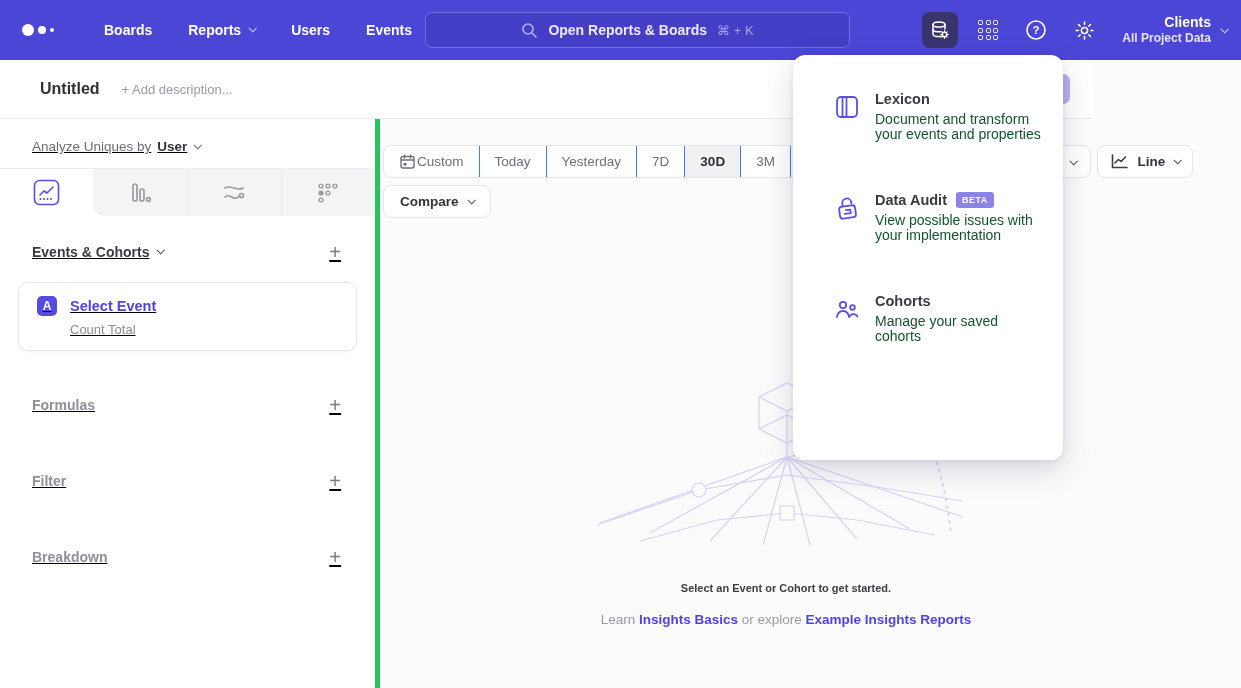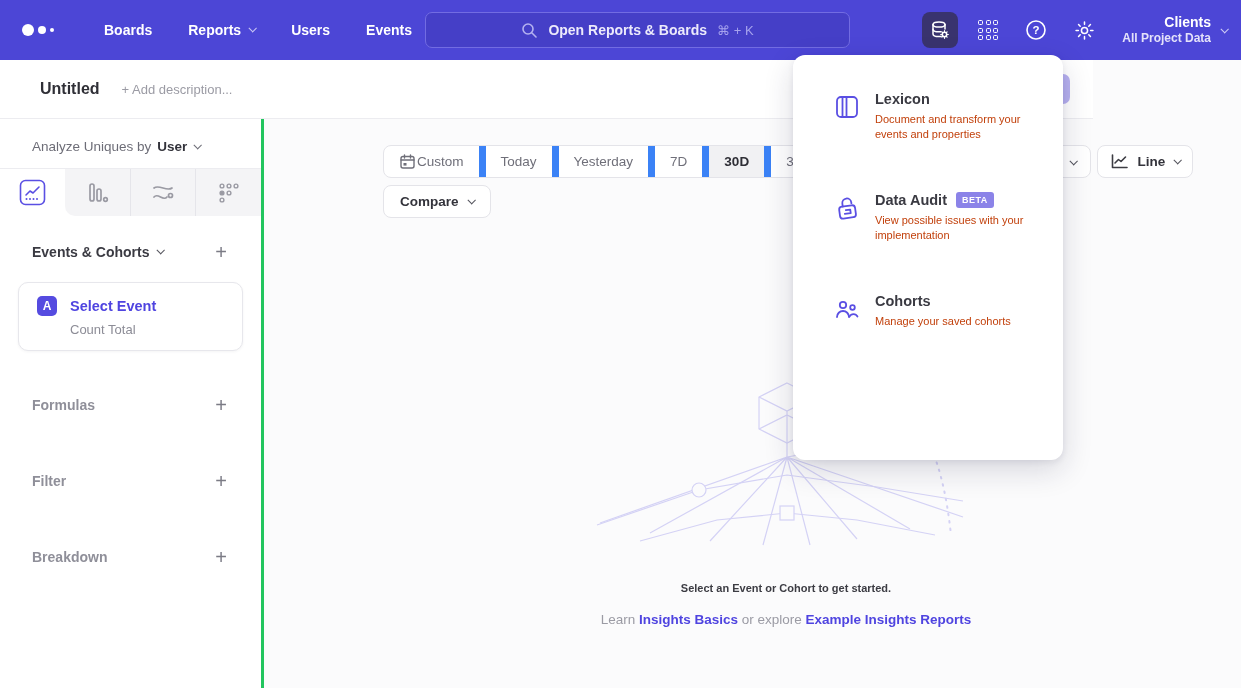--- a/index.html
+++ b/index.html
@@ -32,21 +32,21 @@
 
   
   .rheader { position:absolute; left:0; top:60px; width:1093px; height:59px; background:#fff; border-bottom:1px solid #ececf0; display:flex; align-items:center; z-index:10; }
   .rtitle { margin-left:40px; font-size:16px; font-weight:700; color:#2f2f36; }
   .rdesc { margin-left:22px; font-size:13px; color:#9b9ba4; cursor:text; }
   .rheader-right { position:absolute; right:23px; display:flex; align-items:center; gap:22px; }
   .save-btn { width:51px; height:30px; background:#b7b1f0; color:#fff; font-size:13px; font-weight:600; border:none; border-radius:7px; cursor:default; }
   .dots3 { color:#3c3c43; font-size:16px; letter-spacing:2px; font-weight:700; cursor:pointer; }
 
   
-  .sidebar { position:absolute; left:0; top:119px; width:264px; height:569px; background:#fff; border-right:3px solid #22c55e; z-index:5; }
+  .sidebar { position:absolute; left:0; top:119px; width:380px; height:569px; background:#fff; border-right:5px solid #22c55e; z-index:5;text-decoration:underline; }
   .analyze-row { display:flex; align-items:center; gap:6px; padding:20px 0 14px 32px; font-size:13.5px; color:#6d6d77; }
   .analyze-val { color:#33333b; font-weight:700; display:flex; align-items:center; gap:7px; cursor:pointer; }
   .analyze-val .chev { color:#6d6d77; margin-top:-2px; }
   .charttabs { display:flex; height:48px; border-top:1px solid #ececf0; }
   .ctab { flex:1; display:flex; align-items:center; justify-content:center; cursor:pointer; }
   .ctab-gray { background:#f4f4f6; border-left:1px solid #e5e5ea; }
   .ctab-gray.first { border-left:none; border-bottom-left-radius:10px; }
   .side-section { display:flex; align-items:center; justify-content:space-between; padding:0 34px 0 32px; margin-top:26px; }
   .side-section .lbl { font-size:14px; font-weight:700; color:#8f8f99; }
   .side-section .lbl.dark { color:#3a3a42; display:flex; align-items:center; gap:8px; }
@@ -55,21 +55,21 @@
   .event-card { margin:20px 18px 0 18px; height:69px; border:1px solid #e7e7ec; border-radius:10px; background:#fff; box-shadow:0 1px 3px rgba(30,30,60,.05); padding:13px 0 0 18px; cursor:pointer; }
   .ec-top { display:flex; align-items:center; gap:13px; }
   .ec-badge { width:20px; height:20px; border-radius:5px; background:#554be0; color:#fff; font-size:12px; font-weight:700; display:flex; align-items:center; justify-content:center; }
   .ec-title { color:#4f44e0; font-size:14.5px; font-weight:700; }
   .ec-sub { margin:6px 0 0 33px; color:#8c8c96; font-size:13px; }
   .gap-f { margin-top:44px; }
 
   
   .main { position:absolute; left:331px; top:119px; width:910px; height:569px; }
   .dateseg { position:absolute; left:52px; top:26px; height:33px; display:flex; align-items:stretch; background:#fff; border:1px solid #e4e4e9; border-radius:8px; overflow:hidden; }
-  .seg { display:flex; align-items:center; justify-content:center; padding:0 15px; font-size:13.5px; color:#6f6f79; border-left:7px solid #3b82f6; cursor:pointer; white-space:nowrap; }
+  .seg { display:flex; align-items:center; justify-content:center; padding:0 15px; font-size:13.5px; color:#6f6f79; border-left:1px solid #3b82f6; cursor:pointer; white-space:nowrap; }
   .seg.firstseg { border-left:none; gap:1px; }
   .seg.sel { background:#f1f1f3; color:#2f2f36; font-weight:700; }
   .compare-btn { position:absolute; left:52px; top:66px; height:33px; padding:0 16px; background:#fff; border:1px solid #e4e4e9; border-radius:8px; display:flex; align-items:center; gap:9px; font-size:13.5px; color:#33333b; font-weight:600; cursor:pointer; }
   .compare-btn .chev { color:#55555e; margin-top:-2px; }
   .hidden-dd { position:absolute; left:674px; top:26px; width:86px; height:33px; background:#fff; border:1px solid #e4e4e9; border-radius:8px; display:flex; align-items:center; justify-content:flex-end; padding-right:14px; cursor:pointer; }
   .hidden-dd .chev { color:#55555e; }
   .line-btn { position:absolute; left:766px; top:26px; width:96px; height:33px; background:#fff; border:1px solid #e4e4e9; border-radius:8px; display:flex; align-items:center; justify-content:center; gap:9px; font-size:13.5px; color:#33333b; font-weight:600; cursor:pointer; }
   .line-btn .chev { color:#55555e; margin-top:-2px; }
 
   
@@ -80,21 +80,21 @@
 
   
   .menu-panel { position:absolute; left:793px; top:55px; width:270px; height:405px; background:#fff; border-radius:12px; box-shadow:0 10px 30px rgba(25,25,60,.16), 0 2px 6px rgba(25,25,60,.08); z-index:70; padding:24px 12px 12px 12px; }
   .menu-item { display:flex; padding:12px 10px 12px 28px; border-radius:8px; cursor:pointer; margin-bottom:8px; }
   .menu-item.hl { background:#f4f4f6; padding-top:18px; padding-bottom:18px; }
   .mi-icon { width:28px; height:28px; flex:0 0 28px; margin-top:2px; }
   .mi-body { margin-left:14px; }
   .mi-title-row { display:flex; align-items:center; gap:9px; }
   .mi-title { font-size:14.5px; font-weight:700; color:#3a3a42; }
   .mi-badge { background:#8b83e8; color:#fff; font-size:9px; font-weight:700; letter-spacing:.5px; padding:3px 6px; border-radius:3px; }
-  .mi-desc { margin-top:5px; font-size:11px; line-height:15px; color:#c2410c; max-width:172px; }
+  .mi-desc { margin-top:5px; font-size:14px; line-height:15px; color:#14532d; max-width:172px; }
   .mi-sp { height:18px; }
 </style>
 </head>
 <body>
 
 <div class="navbar">
   <div class="logo">
     <span class="d1"></span>
     <span class="d2"></span>
     <span class="d3"></span>

